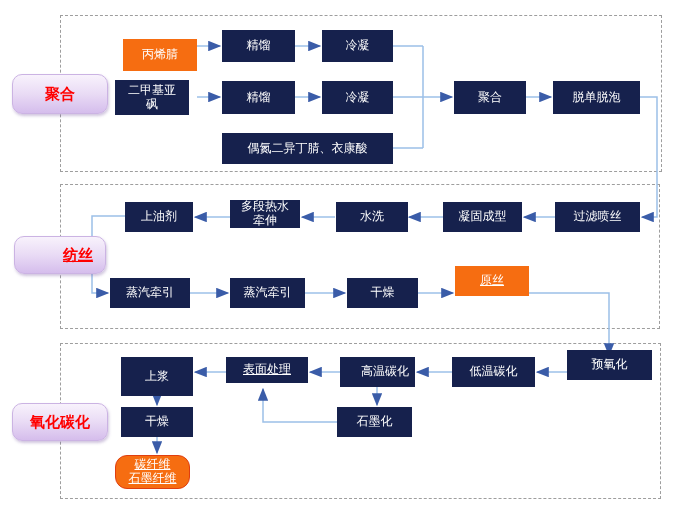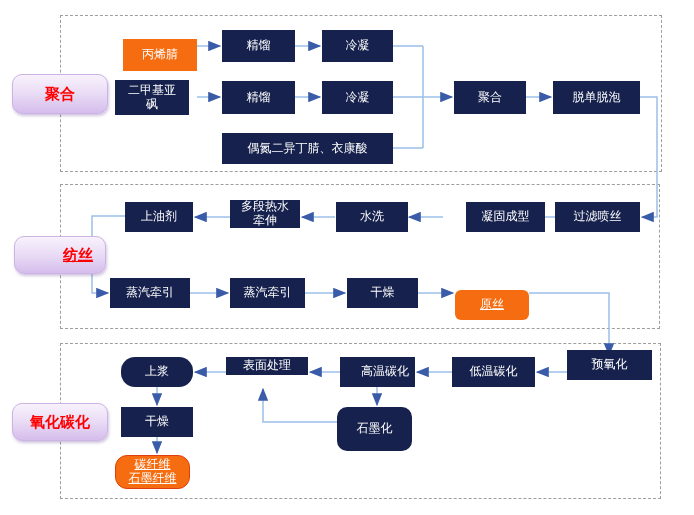--- a/index.html
+++ b/index.html
@@ -86,33 +86,33 @@
   <div class="node" style="left:322px;top:30px;width:71px;height:32px;">冷凝</div>
   <div class="node" style="left:115px;top:80px;width:74px;height:35px;">二甲基亚
 砜</div>
   <div class="node" style="left:222px;top:81px;width:73px;height:33px;">精馏</div>
   <div class="node" style="left:322px;top:81px;width:71px;height:33px;">冷凝</div>
   <div class="node" style="left:222px;top:133px;width:171px;height:31px;">偶氮二异丁腈、衣康酸</div>
   <div class="node" style="left:454px;top:81px;width:72px;height:33px;">聚合</div>
   <div class="node" style="left:553px;top:81px;width:87px;height:33px;">脱单脱泡</div>
 
   <div class="node" style="left:555px;top:202px;width:85px;height:30px;">过滤喷丝</div>
-  <div class="node" style="left:466px;top:202px;width:79px;height:30px;">凝固成型</div>
+  <div class="node" style="left:443px;top:202px;width:79px;height:30px;">凝固成型</div>
   <div class="node" style="left:336px;top:202px;width:72px;height:30px;">水洗</div>
   <div class="node" style="left:230px;top:200px;width:70px;height:28px;">多段热水
 牵伸</div>
   <div class="node" style="left:125px;top:202px;width:68px;height:30px;">上油剂</div>
   <div class="node" style="left:110px;top:278px;width:80px;height:30px;">蒸汽牵引</div>
   <div class="node" style="left:230px;top:278px;width:75px;height:30px;">蒸汽牵引</div>
   <div class="node" style="left:347px;top:278px;width:71px;height:30px;">干燥</div>
-  <div class="node orange u" style="left:455px;top:290px;width:74px;height:30px;border-radius:6px;">原丝</div>
+  <div class="node orange u" style="left:455px;top:266px;width:74px;height:30px;">原丝</div>
 
   <div class="node" style="left:567px;top:350px;width:85px;height:30px;">预氧化</div>
   <div class="node" style="left:452px;top:357px;width:83px;height:30px;">低温碳化</div>
   <div class="node" style="left:340px;top:357px;width:75px;height:30px;padding-left:15px;">高温碳化</div>
-  <div class="node" style="left:226px;top:357px;width:82px;height:18px;">表面处理</div>
-  <div class="node" style="left:121px;top:357px;width:72px;height:30px;border-radius:14px;">上浆</div>
-  <div class="node" style="left:337px;top:407px;width:75px;height:44px;border-radius:10px;">石墨化</div>
+  <div class="node" style="left:226px;top:357px;width:82px;height:26px;text-decoration:underline;">表面处理</div>
+  <div class="node" style="left:121px;top:357px;width:72px;height:39px;">上浆</div>
+  <div class="node" style="left:337px;top:407px;width:75px;height:30px;">石墨化</div>
   <div class="node" style="left:121px;top:407px;width:72px;height:30px;">干燥</div>
   <div class="node orange u red-border" style="left:115px;top:455px;width:75px;height:34px;border-radius:12px;">碳纤维
 石墨纤维</div>
 
 </div>
 
 </body></html>

